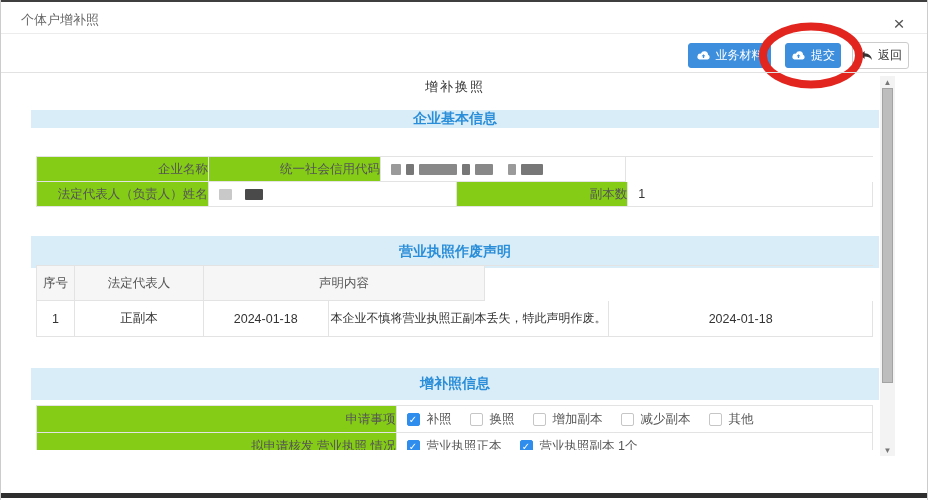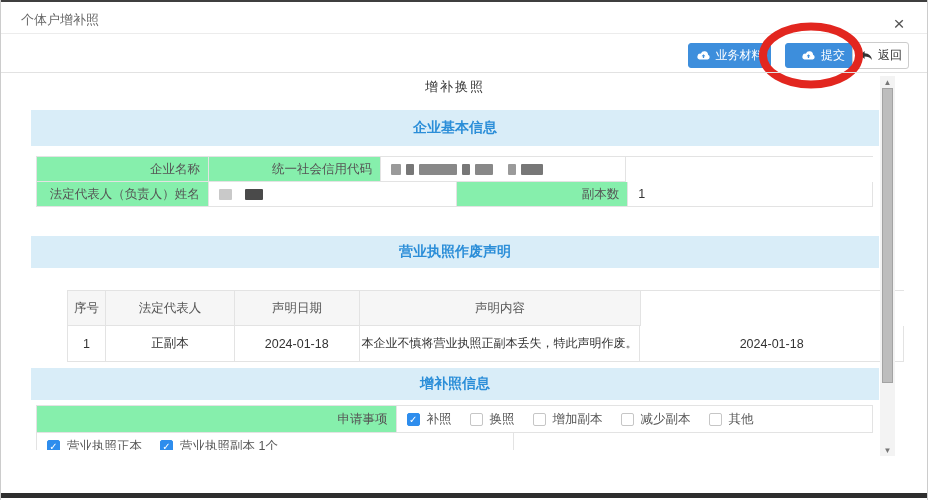--- a/index.html
+++ b/index.html
@@ -20,50 +20,50 @@
   .close-x { position:absolute; top:13px; left:886px; width:24px; height:24px; font-size:19px;
              color:#555; text-align:center; line-height:22px; cursor:pointer; }
   .hdr-divider { position:absolute; top:33px; left:0; width:100%; height:1px; background:#ececec; }
   .toolbar-divider { position:absolute; top:72px; left:0; width:100%; height:1px; background:#e2e2e2; }
 
   
   .btn { position:absolute; top:43px; height:25px; display:flex; align-items:center; justify-content:center;
          gap:5px; font-size:12px; border-radius:3px; cursor:pointer; }
   .btn-blue { background:#3d8edc; color:#fff; border:1px solid #3d8edc; }
   .btn-materials { left:687px; width:83px; }
-  .btn-submit { left:784px; width:76px;text-align:right; }
+  .btn-submit { left:784px; width:56px;text-align:right; }
   .btn-back { left:851px; top:42px; width:57px; height:27px; background:#fff; border:1px solid #ccc; color:#333; }
   .btn svg { display:block; }
 
   .red-circle { position:absolute; left:756px; top:22px; width:108px; height:67px; pointer-events:none; }
 
   
   .content { position:absolute; top:73px; left:0; width:928px; height:377px; overflow:hidden; }
   .page-title { position:absolute; top:5px; left:30px; width:848px; text-align:center;
                 font-size:13px; color:#333; letter-spacing:2px; }
   .section-hd { position:absolute; left:30px; width:848px; background:#d9edf8; color:#2b8ed8;
                 font-weight:bold; font-size:14px; display:flex; align-items:center; justify-content:center; }
-  .sec1 { top:37px; height:36px; }
+  .sec1 { top:37px; height:18px; }
   .sec2 { top:163px; height:32px; }
   .sec3 { top:295px; height:32px; }
 
   
   .tbl { position:absolute; left:35px; width:837px; border-top:1px solid #e3e3e3; border-left:1px solid #e3e3e3; }
   .row { display:flex; }
   .cell { border-right:1px solid #e3e3e3; border-bottom:1px solid #e3e3e3; font-size:12.5px;
           display:flex; align-items:center; color:#333; overflow:hidden; }
-  .lbl { background:#86efac; color:#555; justify-content:flex-end; padding-right:8px; text-align:right; }
+  .lbl { background:#84cc16; color:#555; justify-content:flex-end; text-align:right; }
   .val { background:#fff; padding-left:10px; }
   .ctr { justify-content:center; text-align:center; }
 
   .tbl1 { top:83px; }
   .tbl1 .row { height:25px; }
   .c-l1 { width:172px; } .c-v1 { width:248px; } .c-l2 { width:172px; } .c-v2 { width:245px; }
 
-  .tbl2 { top:217px;margin-left:31px; }
+  .tbl2 { top:192px; }
   .tbl2 .hrow { height:35px; } .tbl2 .drow { height:36px; }
   .tbl2 .hrow .cell { background:#f6f6f6; color:#555; }
   .w-seq { width:38px; } .w-type { width:129px; } .w-date { width:125px; }
   .w-cont { width:281px; } .w-redate { width:264px; }
 
   .tbl3 { top:332px; }
   .tbl3 .row { height:27px; }
   .c-big-lbl { width:360px; } .c-big-val { width:477px; gap:2px; }
 
   
@@ -157,21 +157,20 @@
       <div class="cell lbl c-l2">副本数</div>
       <div class="cell val c-v2">1</div>
     </div>
   </div>
 
   <div class="section-hd sec2">营业执照作废声明</div>
   <div class="tbl tbl2">
     <div class="row hrow">
       <div class="cell ctr w-seq">序号</div>
       <div class="cell ctr w-type">法定代表人</div>
-      <div class="cell ctr w-date">声明日期</div>
       <div class="cell ctr w-cont">声明内容</div>
     </div>
     <div class="row drow">
       <div class="cell ctr w-seq">1</div>
       <div class="cell ctr w-type">正副本</div>
       <div class="cell ctr w-date">2024-01-18</div>
       <div class="cell ctr w-cont" style="font-size:12px;">本企业不慎将营业执照正副本丢失，特此声明作废。</div>
       <div class="cell ctr w-redate">2024-01-18</div>
     </div>
   </div>
@@ -187,20 +186,21 @@
         <span class="cb-label">换照</span>
         <span class="cb">✓</span>
         <span class="cb-label">增加副本</span>
         <span class="cb">✓</span>
         <span class="cb-label">减少副本</span>
         <span class="cb">✓</span>
         <span class="cb-label">其他</span>
       </div>
     </div>
     <div class="row">
+      <div class="cell lbl c-big-lbl">拟申请核发 营业执照 情况</div>
       <div class="cell val c-big-val">
         <span class="cb checked">✓</span>
         <span class="cb-label">营业执照正本</span>
         <span class="cb checked">✓</span>
         <span class="cb-label">营业执照副本 1个</span>
       </div>
     </div>
   </div>
 
 </div>

